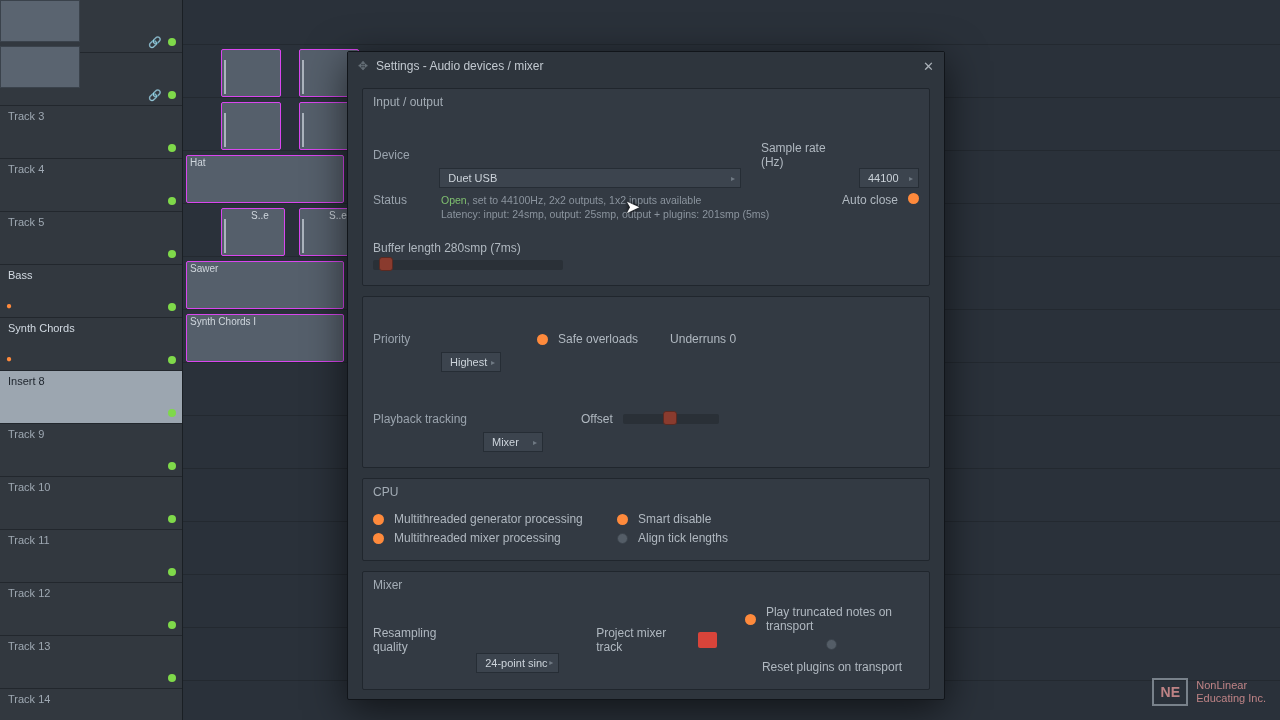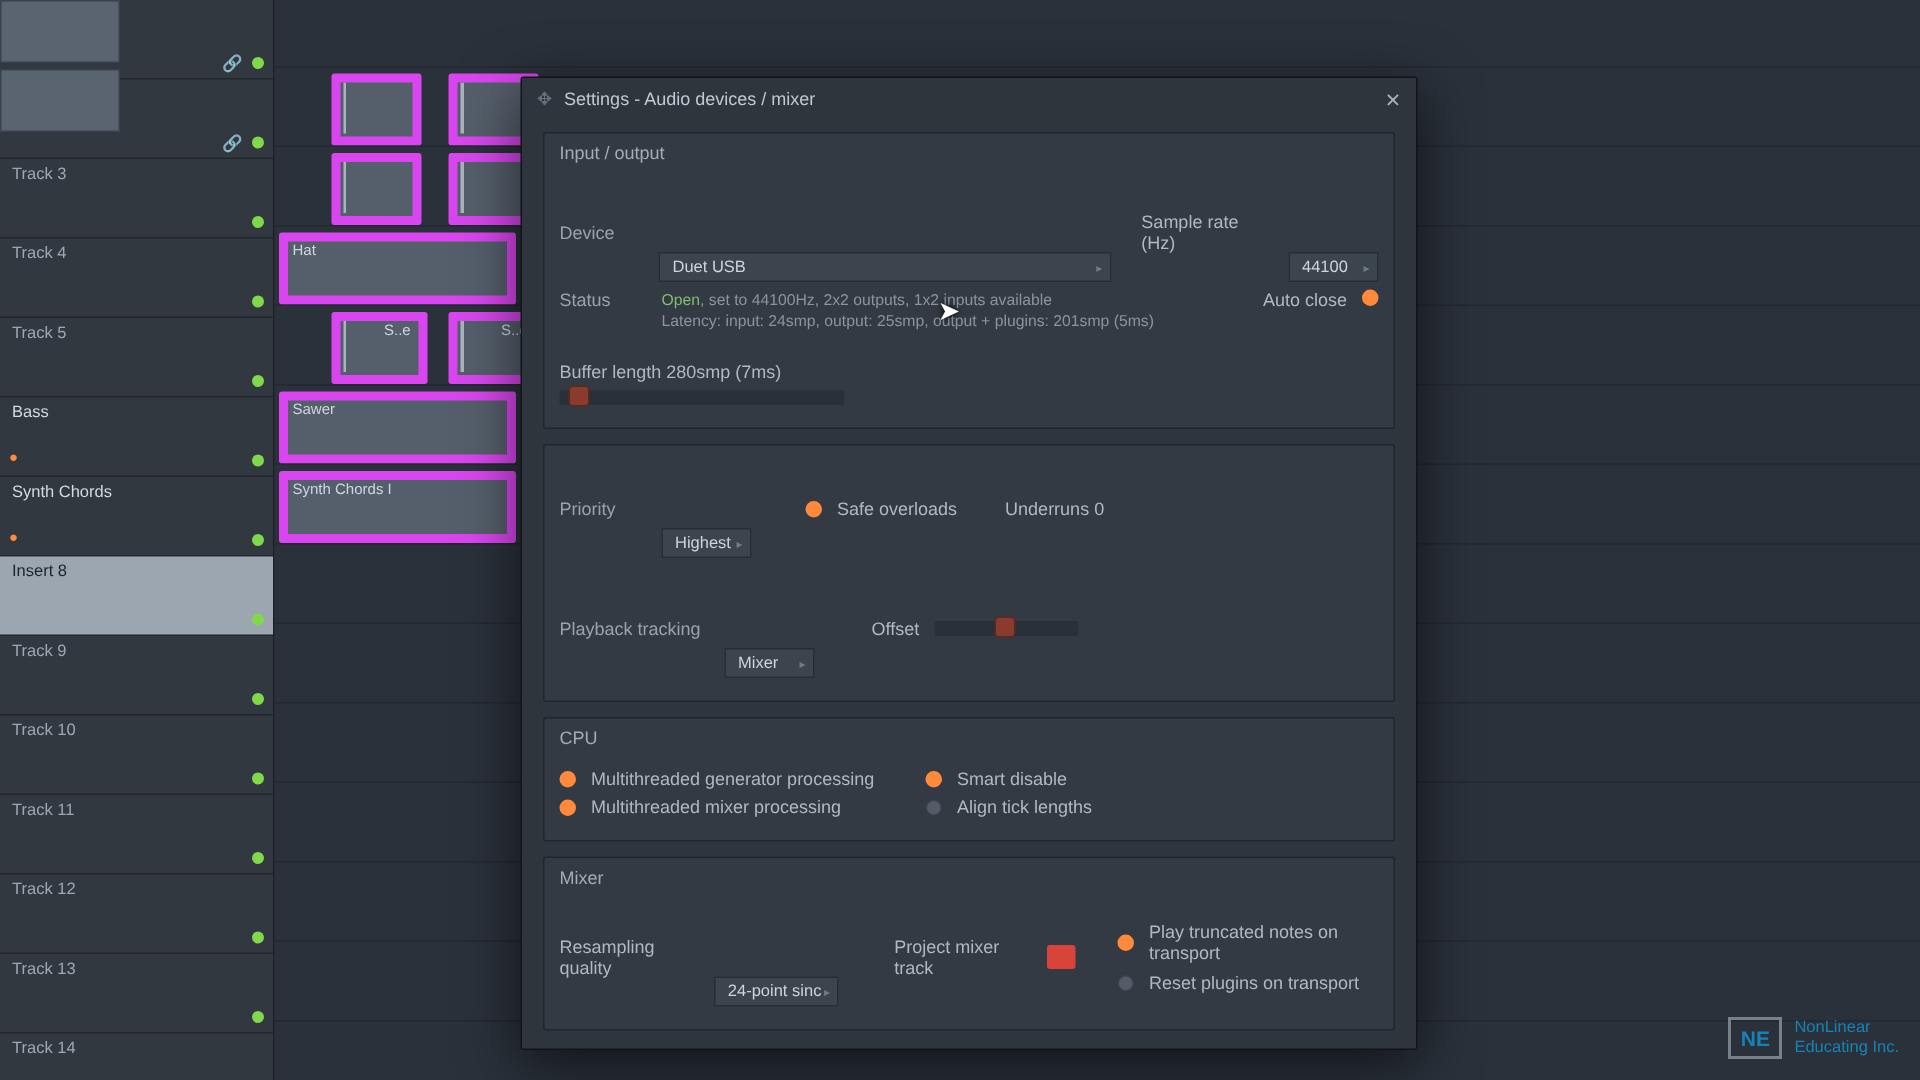--- a/index.html
+++ b/index.html
@@ -10,21 +10,21 @@
 .track-headers { width: 183px; background: #32383f; border-right: 1px solid #1a1f24; }
 .track-header { height: 53px; border-bottom: 1px solid #22272d; position: relative; padding: 4px 8px; color: #9ea8b2; font-size: 11px; }
 .track-header.named { color: #d2dae2; }
 .track-header .dot { position: absolute; right: 6px; bottom: 6px; width: 8px; height: 8px; border-radius: 50%; background: #7fd94a; }
 .track-header .unmute { position: absolute; left: 6px; bottom: 6px; color: #ff8a3c; font-size: 10px; }
 .track-header .link { position: absolute; right: 20px; bottom: 3px; font-size: 11px; color: #9299a2; }
 .track-header.highlight { background: #9ca6b0; color: #1d242c; }
 
 .track-lanes { flex: 1; background: #2a313a; position: relative; }
 .lane { position: absolute; left: 0; right: 0; height: 53px; border-bottom: 1px solid #232930; }
-.clip { position: absolute; top: 2px; height: 48px; background: #555f6b; border: 6px solid #d946ef; border-radius: 2px; font-size: 10px; color: #cfd6dd; padding: 1px 3px; overflow: hidden; }
+.clip { position: absolute; top: 2px; height: 48px; background: #555f6b; border: 1px solid #d946ef; border-radius: 2px; font-size: 10px; color: #cfd6dd; padding: 1px 3px; overflow: hidden; }
 .clip .wave { position: absolute; left: 2px; bottom: 2px; width: 22px; height: 34px; background: linear-gradient(90deg,#cfd7df 2px, transparent 2px); opacity: .7; }
 .clip.small { width: 60px; }
 
 .waveform-thumb { position: absolute; top: 0; height: 42px; background: #5a6470; border: 1px solid #3a424b; }
 
 
 .settings { position: absolute; left: 347px; top: 51px; width: 598px; height: 649px; background: #2e353d; border: 1px solid #11151a; box-shadow: 0 10px 40px rgba(0,0,0,.6); border-radius: 2px; }
 .settings-titlebar { height: 28px; background: #2e353d; display: flex; align-items: center; padding: 0 10px; color: #c2c9d0; font-size: 12px; }
 .settings-titlebar .spacer { flex: 1; }
 .close-x { color: #aab1b8; cursor: pointer; font-size: 13px; }
@@ -48,21 +48,21 @@
 .status-text { font-size: 10.5px; color: #8b949e; line-height: 1.35; }
 
 .orange-dot { width: 11px; height: 11px; border-radius: 50%; background: #ff8a3c; display: inline-block; flex-shrink: 0; }
 .gray-dot { width: 11px; height: 11px; border-radius: 50%; background: #545d67; border: 1px solid #3a424b; display: inline-block; flex-shrink: 0; }
 
 .slider { height: 10px; background: #2a3037; border-radius: 2px; position: relative; flex: 1; }
 .slider .knob { position: absolute; top: -3px; width: 14px; height: 14px; background: #8a3b2e; border-radius: 3px; border: 1px solid #5a2a22; }
 
 .red-box { width: 22px; height: 16px; background: #d9443a; border-radius: 2px; }
 
-.watermark { position: absolute; right: 14px; bottom: 14px; display: flex; align-items: center; gap: 8px; color: #0ea5e9; opacity: .7; }
+.watermark { position: absolute; right: 14px; bottom: 14px; display: flex; align-items: center; gap: 8px; color: #fca5a5; opacity: .7; }
 .watermark .logo { width: 36px; height: 28px; border: 2px solid #9aa3ad; display: flex; align-items: center; justify-content: center; font-weight: bold; font-size: 14px; }
 .watermark .txt { font-size: 11px; line-height: 1.15; }
 
 .cursor { position: absolute; font-size: 18px; color: #fff; pointer-events: none; filter: drop-shadow(0 0 2px #000); }
 </style>
 </head>
 <body>
 
 <div class="playlist">
   <div class="track-headers" id="track-headers">
@@ -238,21 +238,21 @@
           </div>
           <span style="width:10px;"></span>
           <span>Project mixer track</span>
           <div class="red-box"></div>
           <span style="flex:1"></span>
           <div style="display:flex;flex-direction:column;gap:6px;">
             <div class="row" style="margin:0;">
               <span class="orange-dot"></span>
               <span>Play truncated notes on transport</span>
             </div>
-            <div class="row" style="margin:0;">
+            <div class="row" style="margin:0;flex-direction:column;">
               <span class="gray-dot"></span>
               <span>Reset plugins on transport</span>
             </div>
           </div>
         </div>
       </div>
     </div>
   </div>
 </div>
 

